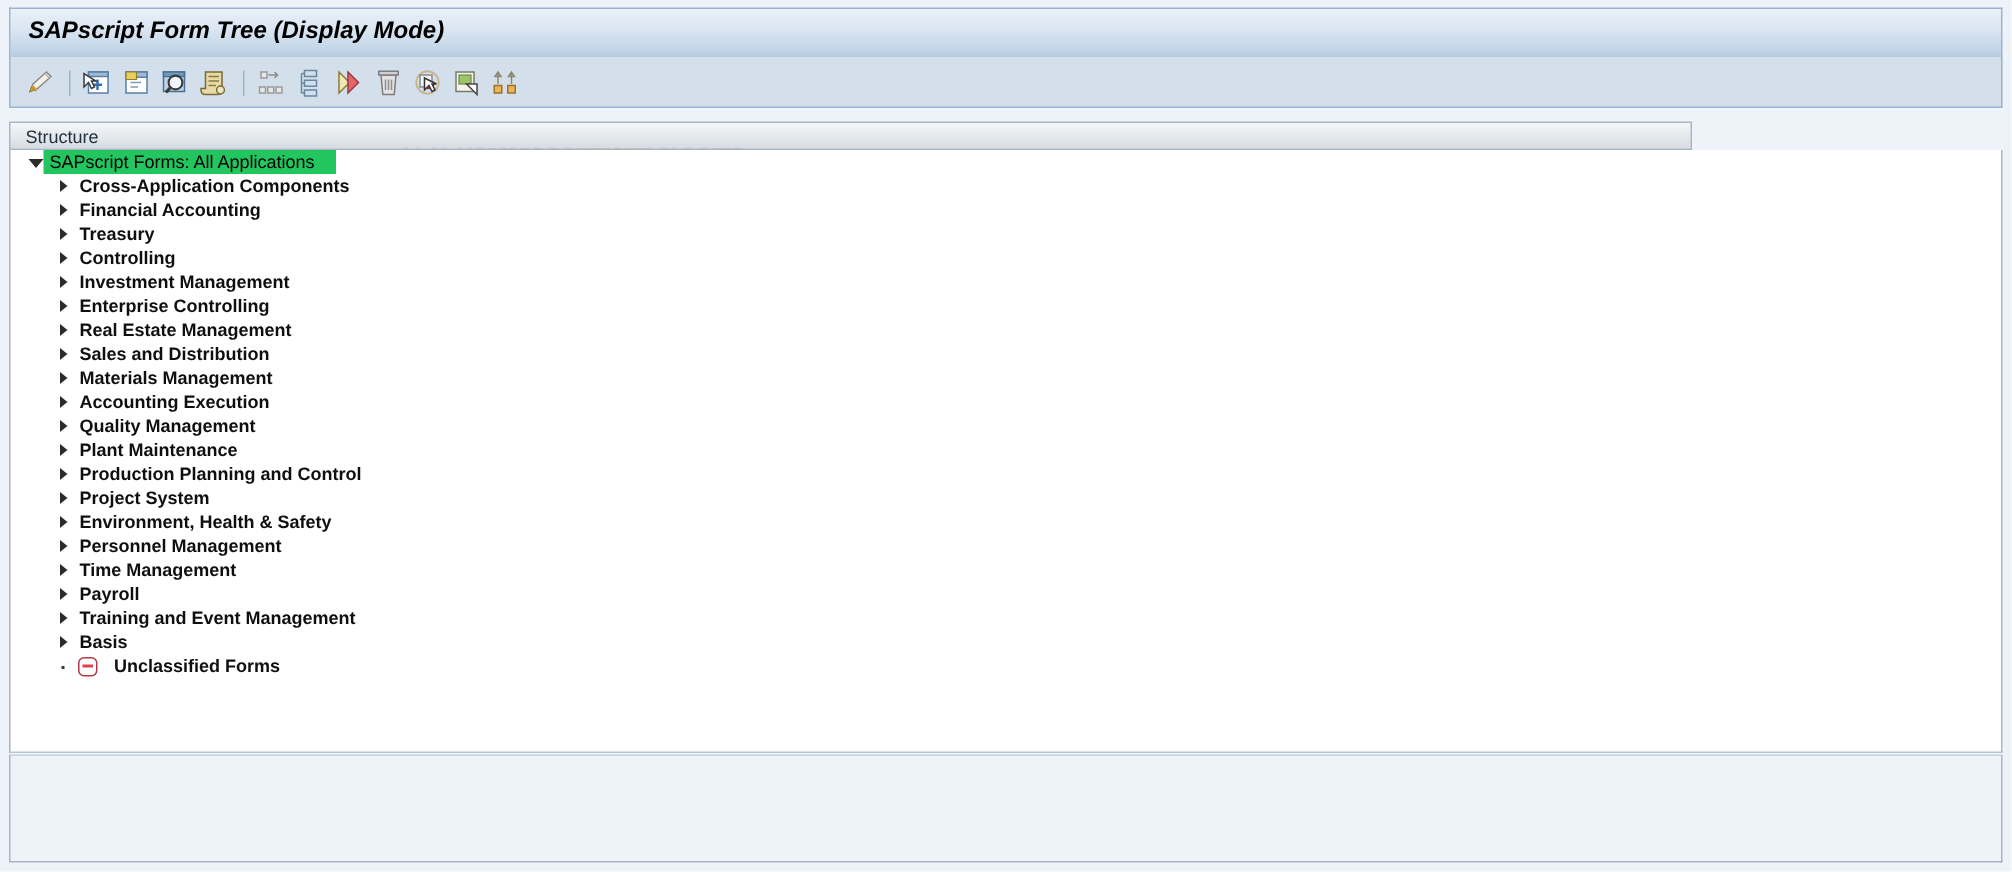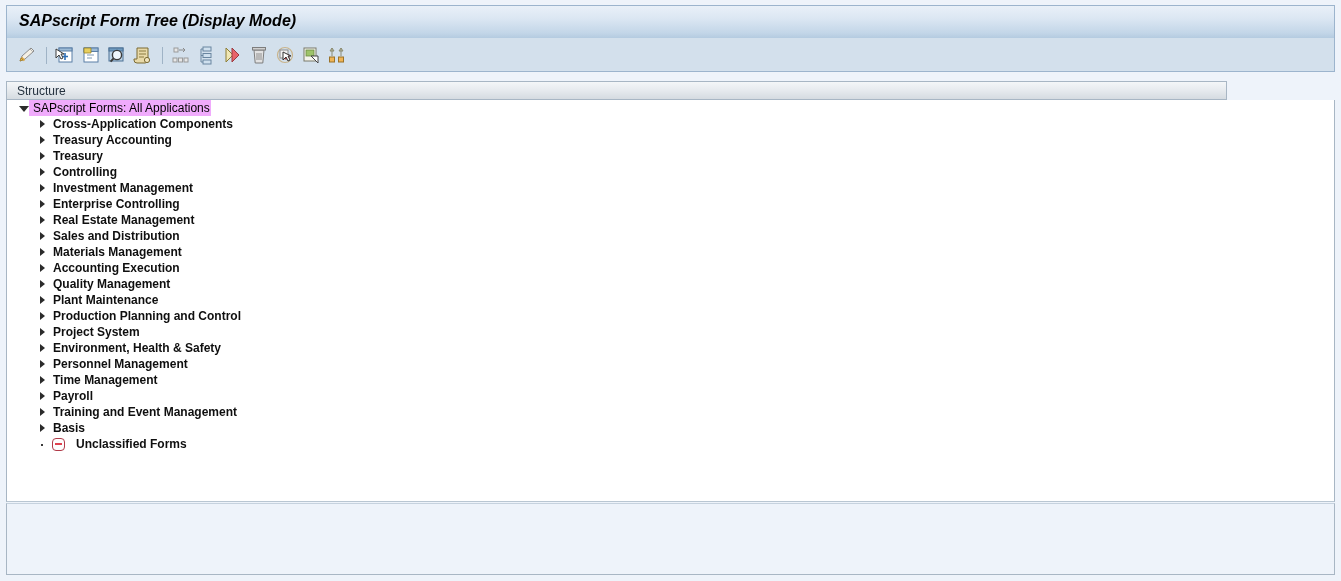--- a/index.html
+++ b/index.html
@@ -92,21 +92,21 @@
     opacity: 0.92;
     white-space: nowrap;
     pointer-events: none;
     letter-spacing: -0.3px;
   }
 
   
   #structure-header {
     position: absolute;
     left: 6px; top: 81px;
-    width: 1221px;
+    width: 1122px;
     height: 19px;
     box-sizing: border-box;
     background: linear-gradient(to bottom, #f4f6f8 0%, #e6eaee 50%, #d5dbe1 100%);
     border: 1px solid #a8b6c4;
   }
   #structure-header-label {
     position: absolute;
     left: 10px;
     top: 2px;
     font-size: 12px;
@@ -192,23 +192,23 @@
     background: #e0424f;
   }
 
   .tree-label {
     font-size: 12px;
     color: #0f0f0f;
     padding-left: 5px;
     line-height: 16px;
   }
   .tree-row.root .tree-label {
-    background: #f0abfc;
+    background: #22c55e;
     padding-left: 4px;
-    padding-right: 1px;
+    padding-right: 14px;
     color: #000000;
   }
 
   .indent-root { padding-left: 11px; }
   .indent-child { padding-left: 30px; font-weight: bold; }
 
   
   #lower-pane {
     position: absolute;
     left: 6px; top: 503px;
@@ -356,21 +356,21 @@
       <span class="tw-arrow down"></span>
       <span class="tree-label">SAPscript Forms: All Applications</span>
     </div>
     <div id="tree-children">
         <div class="tree-row indent-child">
           <span class="tw-arrow right"></span>
           <span class="tree-label">Cross-Application Components</span>
         </div>
         <div class="tree-row indent-child">
           <span class="tw-arrow right"></span>
-          <span class="tree-label">Treasury Accounting</span>
+          <span class="tree-label">Financial Accounting</span>
         </div>
         <div class="tree-row indent-child">
           <span class="tw-arrow right"></span>
           <span class="tree-label">Treasury</span>
         </div>
         <div class="tree-row indent-child">
           <span class="tw-arrow right"></span>
           <span class="tree-label">Controlling</span>
         </div>
         <div class="tree-row indent-child">

